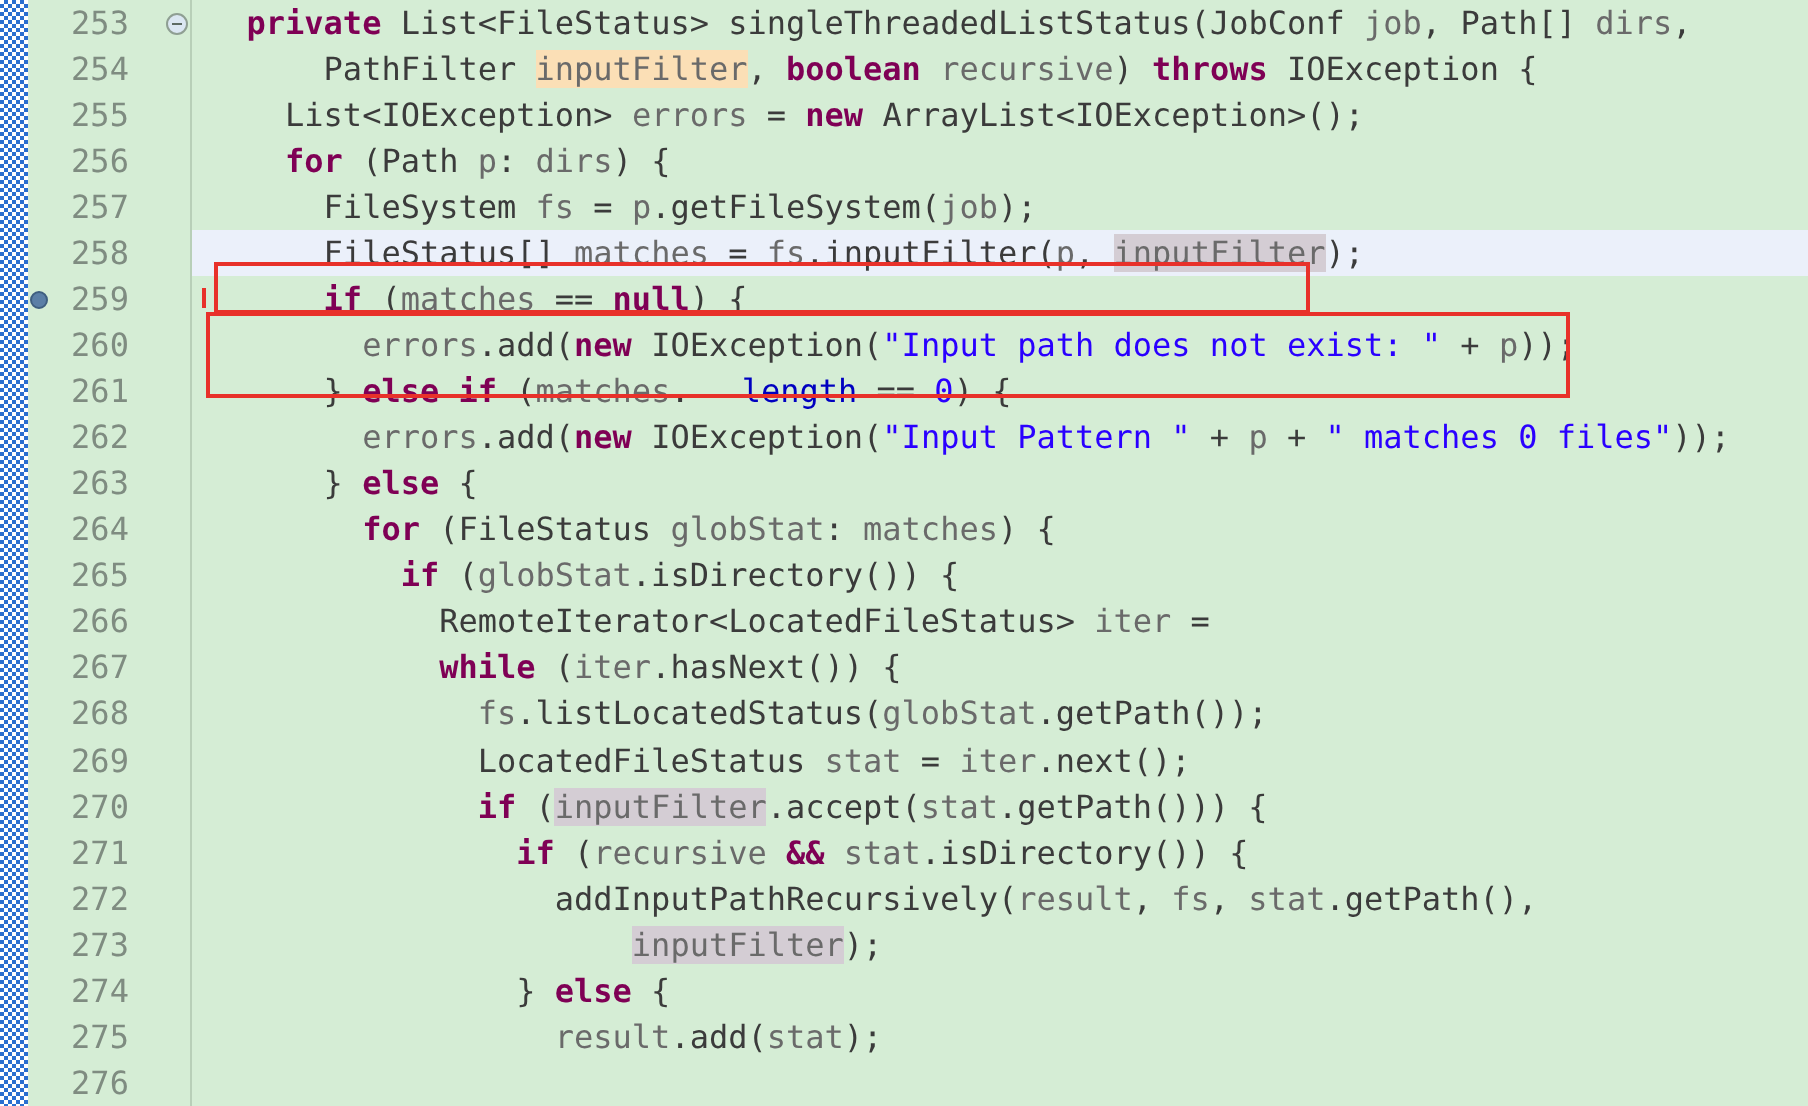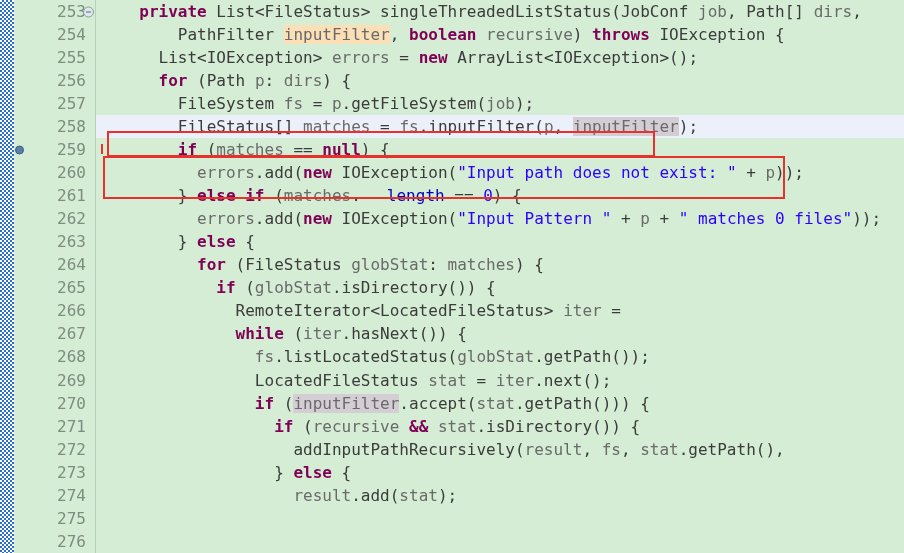--- a/index.html
+++ b/index.html
@@ -30,41 +30,41 @@
     background:#d5edd5;
     z-index:4;
   }
   #gutter:after{
     content:"";position:absolute;right:0;top:0;width:1px;height:553px;
     background:#b8cfb8;
   }
   .gl{
     position:relative;height:23.04px;line-height:23.04px;
     font-size:16px;color:#7f8c81;
-    text-align:right;padding-right:10px;
+    text-align:center;padding-right:10px;
     white-space:nowrap;
   }
   .fold-marker{
     position:absolute;right:2px;top:50%;transform:translateY(-50%);
     width:11px;height:11px;border-radius:50%;
     border:1px solid #8f9f93;background:#dbe7f2;
     box-sizing:border-box;
   }
   .fold-marker:after{
     content:"";position:absolute;left:2px;top:4px;width:5px;height:1px;
     background:#5d6b63;
   }
   .bp-dot{
     position:absolute;left:1px;top:50%;transform:translateY(-50%);
     width:9px;height:9px;border-radius:50%;
     background:#5b7fa6;border:1px solid #3f5f80;box-sizing:border-box;
   }
   
   #code{
-    position:absolute;left:112px;top:0;right:0;height:432px;
+    position:absolute;left:96px;top:0;right:0;height:432px;
     z-index:2;
   }
   .cl{
     position:relative;height:23.04px;line-height:23.04px;
     font-size:16px;white-space:pre;color:#3b3b3b;
     padding-left:8px;
   }
   .cl.cur{background:#ebf0fa;}
   .cl.cur:before{
     content:"";position:absolute;left:-96px;top:0;width:96px;height:100%;
@@ -139,20 +139,21 @@
       <div class="cl"><span class="pl">      } </span><span class="kw">else</span><span class="pl"> {</span></div>
       <div class="cl"><span class="pl">        </span><span class="kw">for</span><span class="pl"> (</span><span class="ty">FileStatus</span><span class="pl"> </span><span class="id">globStat</span><span class="pl">: </span><span class="id">matches</span><span class="pl">) {</span></div>
       <div class="cl"><span class="pl">          </span><span class="kw">if</span><span class="pl"> (</span><span class="id">globStat</span><span class="pl">.isDirectory()) {</span></div>
       <div class="cl"><span class="pl">            </span><span class="ty">RemoteIterator&lt;LocatedFileStatus&gt;</span><span class="pl"> </span><span class="id">iter</span><span class="pl"> =</span></div>
       <div class="cl"><span class="pl">            </span><span class="kw">while</span><span class="pl"> (</span><span class="id">iter</span><span class="pl">.hasNext()) {</span></div>
       <div class="cl"><span class="pl">              </span><span class="id">fs</span><span class="pl">.listLocatedStatus(</span><span class="id">globStat</span><span class="pl">.getPath());</span></div>
       <div class="cl"><span class="pl">              </span><span class="ty">LocatedFileStatus</span><span class="pl"> </span><span class="id">stat</span><span class="pl"> = </span><span class="id">iter</span><span class="pl">.next();</span></div>
       <div class="cl"><span class="pl">              </span><span class="kw">if</span><span class="pl"> (</span><span class="id occ-r">inputFilter</span><span class="pl">.accept(</span><span class="id">stat</span><span class="pl">.getPath())) {</span></div>
       <div class="cl"><span class="pl">                </span><span class="kw">if</span><span class="pl"> (</span><span class="id">recursive</span><span class="pl"> </span><span class="kw">&amp;&amp;</span><span class="pl"> </span><span class="id">stat</span><span class="pl">.isDirectory()) {</span></div>
       <div class="cl"><span class="pl">                  addInputPathRecursively(</span><span class="id">result</span><span class="pl">, </span><span class="id">fs</span><span class="pl">, </span><span class="id">stat</span><span class="pl">.getPath(),</span></div>
+      <div class="cl"><span class="pl">                      </span><span class="id occ-r">inputFilter</span><span class="pl">);</span></div>
       <div class="cl"><span class="pl">                } </span><span class="kw">else</span><span class="pl"> {</span></div>
       <div class="cl"><span class="pl">                  </span><span class="id">result</span><span class="pl">.add(</span><span class="id">stat</span><span class="pl">);</span></div>
       <div class="cl"></div>
     </div>
 
 <div class="anno-box" style="left: 107px; top: 131px; width: 548px; height: 26px;"></div>
     <div class="anno-box" style="left: 103px; top: 156px; width: 682px; height: 43px;"></div>
     <div class="anno-tick" style="left: 101px; top: 144px; width: 2px; height: 10px;"></div>
   </div>
 

